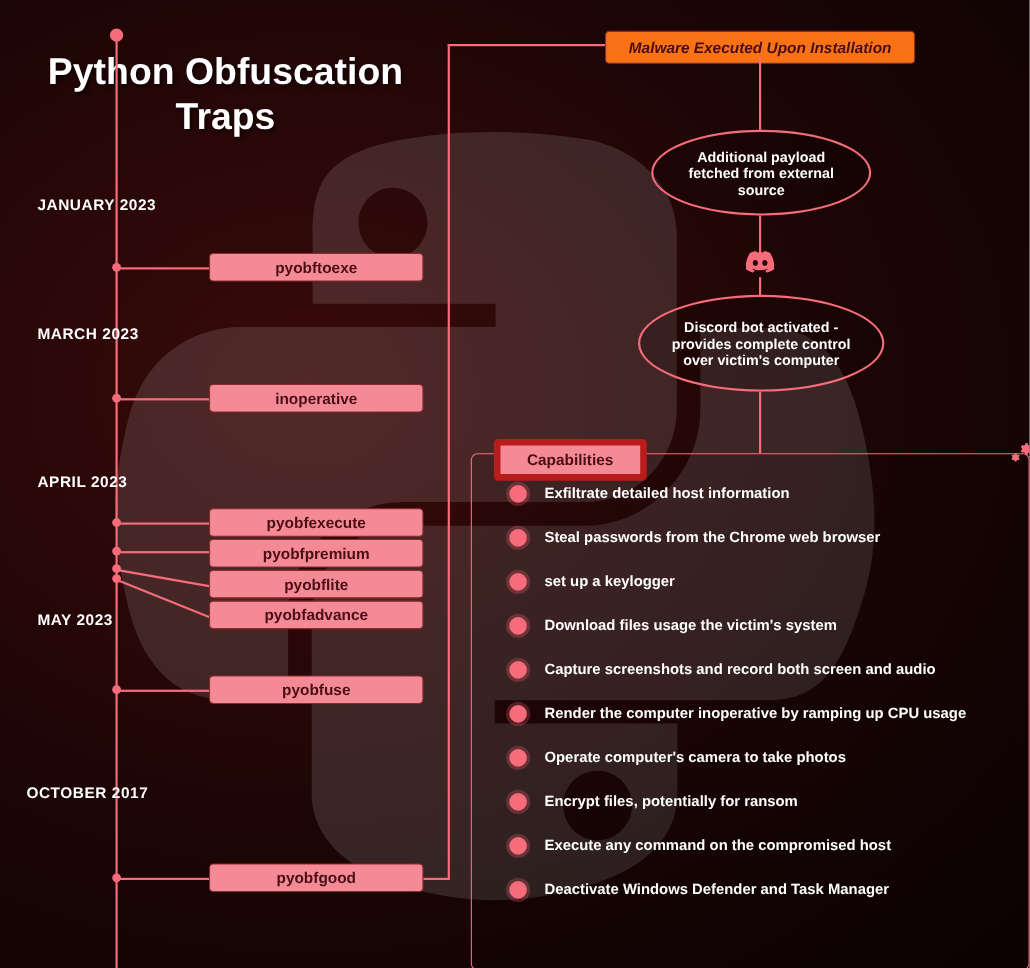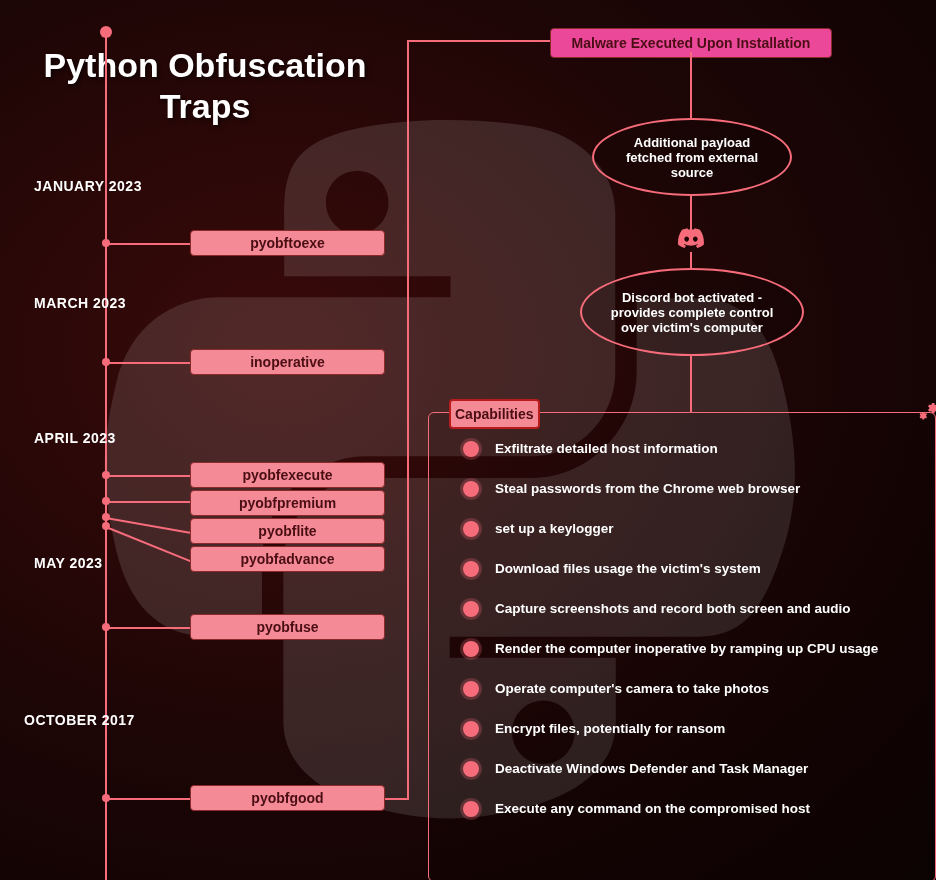--- a/index.html
+++ b/index.html
@@ -94,28 +94,29 @@
   }
   .tl-conn.diag { height: 1.5px; transform-origin: left center; }
 
   
   .flow-line {
     position: absolute;
     background: #f76c7a;
   }
   .flow-box {
     position: absolute;
-    background: #ec4899;
+    background: #f97316;
     border: 1px solid #8a2a2a;
     border-radius: 4px;
     color: #4a0e14;
     font-weight: 700;
     font-size: 14px;
     padding: 6px 12px;
     text-align: center;
+    font-style: italic;
   }
   .ellipse {
     position: absolute;
     border: 2px solid #f76c7a;
     border-radius: 50%;
     color: #fff;
     font-size: 13px;
     font-weight: 700;
     text-align: center;
     display: flex;
@@ -140,26 +141,26 @@
     height: 470px;
     border: 1.5px solid #f76c7a;
     border-radius: 6px;
     background: rgba(0,0,0,0.1);
   }
   .cap-header {
     position: absolute;
     top: -14px;
     left: 20px;
     background: #f48a96;
-    border: 2px solid #b91c1c;
+    border: 6px solid #b91c1c;
     border-radius: 4px;
     color: #4a0e14;
     font-weight: 700;
     font-size: 14px;
-    padding: 5px 4px;
+    padding: 5px 24px;
   }
   .cap-list {
     position: absolute;
     top: 28px;
     left: 34px;
     right: 10px;
   }
   .cap-item {
     display: flex;
     align-items: flex-start;
@@ -301,20 +302,20 @@
     <div class="cap-item">
         <div class="cap-bullet"></div>
         <span>Operate computer's camera to take photos</span>
       </div>
     <div class="cap-item">
         <div class="cap-bullet"></div>
         <span>Encrypt files, potentially for ransom</span>
       </div>
     <div class="cap-item">
         <div class="cap-bullet"></div>
+        <span>Execute any command on the compromised host</span>
+      </div>
+    <div class="cap-item">
+        <div class="cap-bullet"></div>
         <span>Deactivate Windows Defender and Task Manager</span>
-      </div>
-    <div class="cap-item">
-        <div class="cap-bullet"></div>
-        <span>Execute any command on the compromised host</span>
       </div>
   </div>
 </div>
 
 </body></html>

